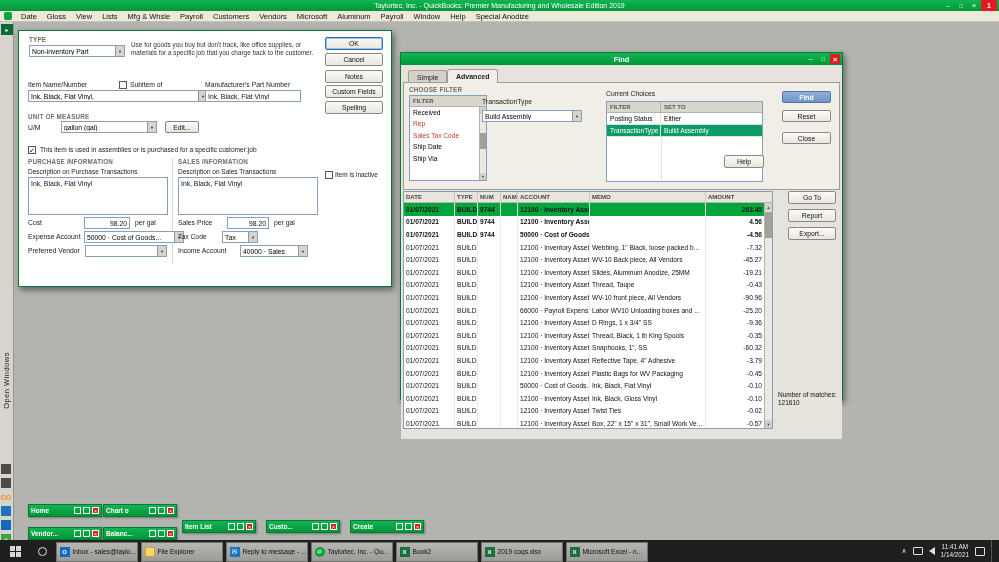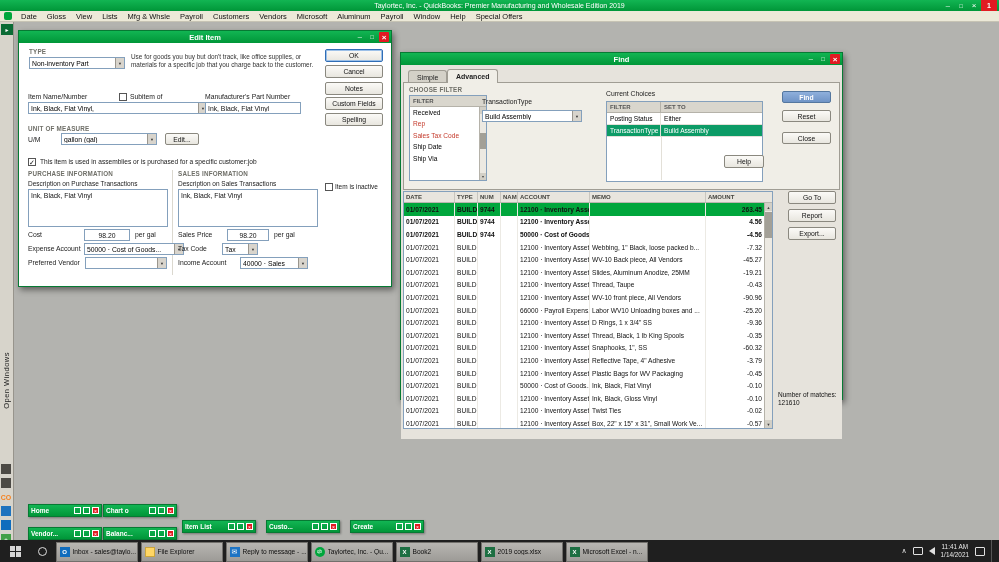--- a/index.html
+++ b/index.html
@@ -42,21 +42,21 @@
 
   
   .sec-label{position:absolute;font-size:6.3px;font-weight:bold;color:#6f6f68;letter-spacing:.2px}
   .flabel{position:absolute;font-size:6.8px;color:#1a1a1a;white-space:nowrap}
   .helptext{position:absolute;font-size:6.4px;color:#333;line-height:1.25}
   .dropdown{position:absolute;height:12px;background:#fff;border:1px solid #84a0bc;display:flex;align-items:center}
   .dd-text{flex:1;font-size:6.8px;padding:0 2px;white-space:nowrap;overflow:hidden}
   .dd-arrow{width:9px;align-self:stretch;background:#d8d4cc;border-left:1px solid #9a968e;display:flex;align-items:center;justify-content:center;color:#333;flex:none}
   .dd-arrow::before{content:"▼";font-size:4px}
   .tinput{position:absolute;height:12px;border:1px solid #84a0bc;background:#fff;font-size:6.8px;padding:0 2px;font-family:"Liberation Sans",sans-serif;color:#111}
-  .tinput.num{text-align:center}
+  .tinput.num{text-align:right}
   .tarea{position:absolute;border:1px solid #84a0bc;background:#fff;font-size:6.8px;padding:2px;color:#111}
   .btn{position:absolute;height:13px;background:linear-gradient(#fbfaf7,#e8e6df);border:1px solid #8a887f;border-radius:2px;font-size:6.8px;display:flex;align-items:center;justify-content:center;color:#111;white-space:nowrap}
   .btn.default{border-color:#2f6db5;box-shadow:inset 0 0 0 1px #9cc0e8}
   .btn.primary{background:linear-gradient(#8fb0dc,#6f94c6);border-color:#54779f;color:#fff;font-weight:bold}
   .cb{position:absolute;width:8px;height:8px;border:1px solid #555;background:#fff;font-size:7px;line-height:7px;text-align:center;color:#111}
   .cb.checked::before{content:"✓"}
   .vline{position:absolute;width:1px;background:#dbd8cf}
 
   
   .edit-item{left:18px;top:30px;width:374px;height:257px}
@@ -177,21 +177,21 @@
     <span class="menu-item">Microsoft</span>
 
     <span class="menu-item">Aluminum</span>
 
     <span class="menu-item">Payroll</span>
 
     <span class="menu-item">Window</span>
 
     <span class="menu-item">Help</span>
 
-    <span class="menu-item">Special Offers</span>
+    <span class="menu-item">Special Anodize</span>
 
 </div>
 
 <div class="ow-strip">
   <div class="ow-collapse"></div>
   <div class="ow-label">Open Windows</div>
   <div class="dicons">
 
       <span class="dicon dark"></span>
 
@@ -204,28 +204,20 @@
       <span class="dicon mail"></span>
 
       <span class="dicon plus">+</span>
 
       <span class="dicon tv">T</span>
 
   </div>
 </div>
 
 <div class="window edit-item">
-  <div class="wtitle">
-    <span>Edit Item</span>
-    <span class="wctrl">
-      <span class="wc wc-min"></span>
-      <span class="wc wc-max"></span>
-      <span class="wc wc-close"></span>
-    </span>
-  </div>
   <div class="wbody">
     <div class="sec-label" style="left:10px;top:5px">TYPE</div>
     <div class="dropdown" style="left:10px;top:14px;width:96px">
       <span class="dd-text">Non-inventory Part</span>
       <span class="dd-arrow"></span>
     </div>
     <div class="helptext" style="left:112px;top:10px;width:188px">Use for goods you buy but don't track, like office supplies, or materials for a specific job that you charge back to the customer.</div>
 
     <div class="btn default" style="left:306px;top:6px;width:58px">OK</div>
     <div class="btn" style="left:306px;top:22px;width:58px">Cancel</div>

